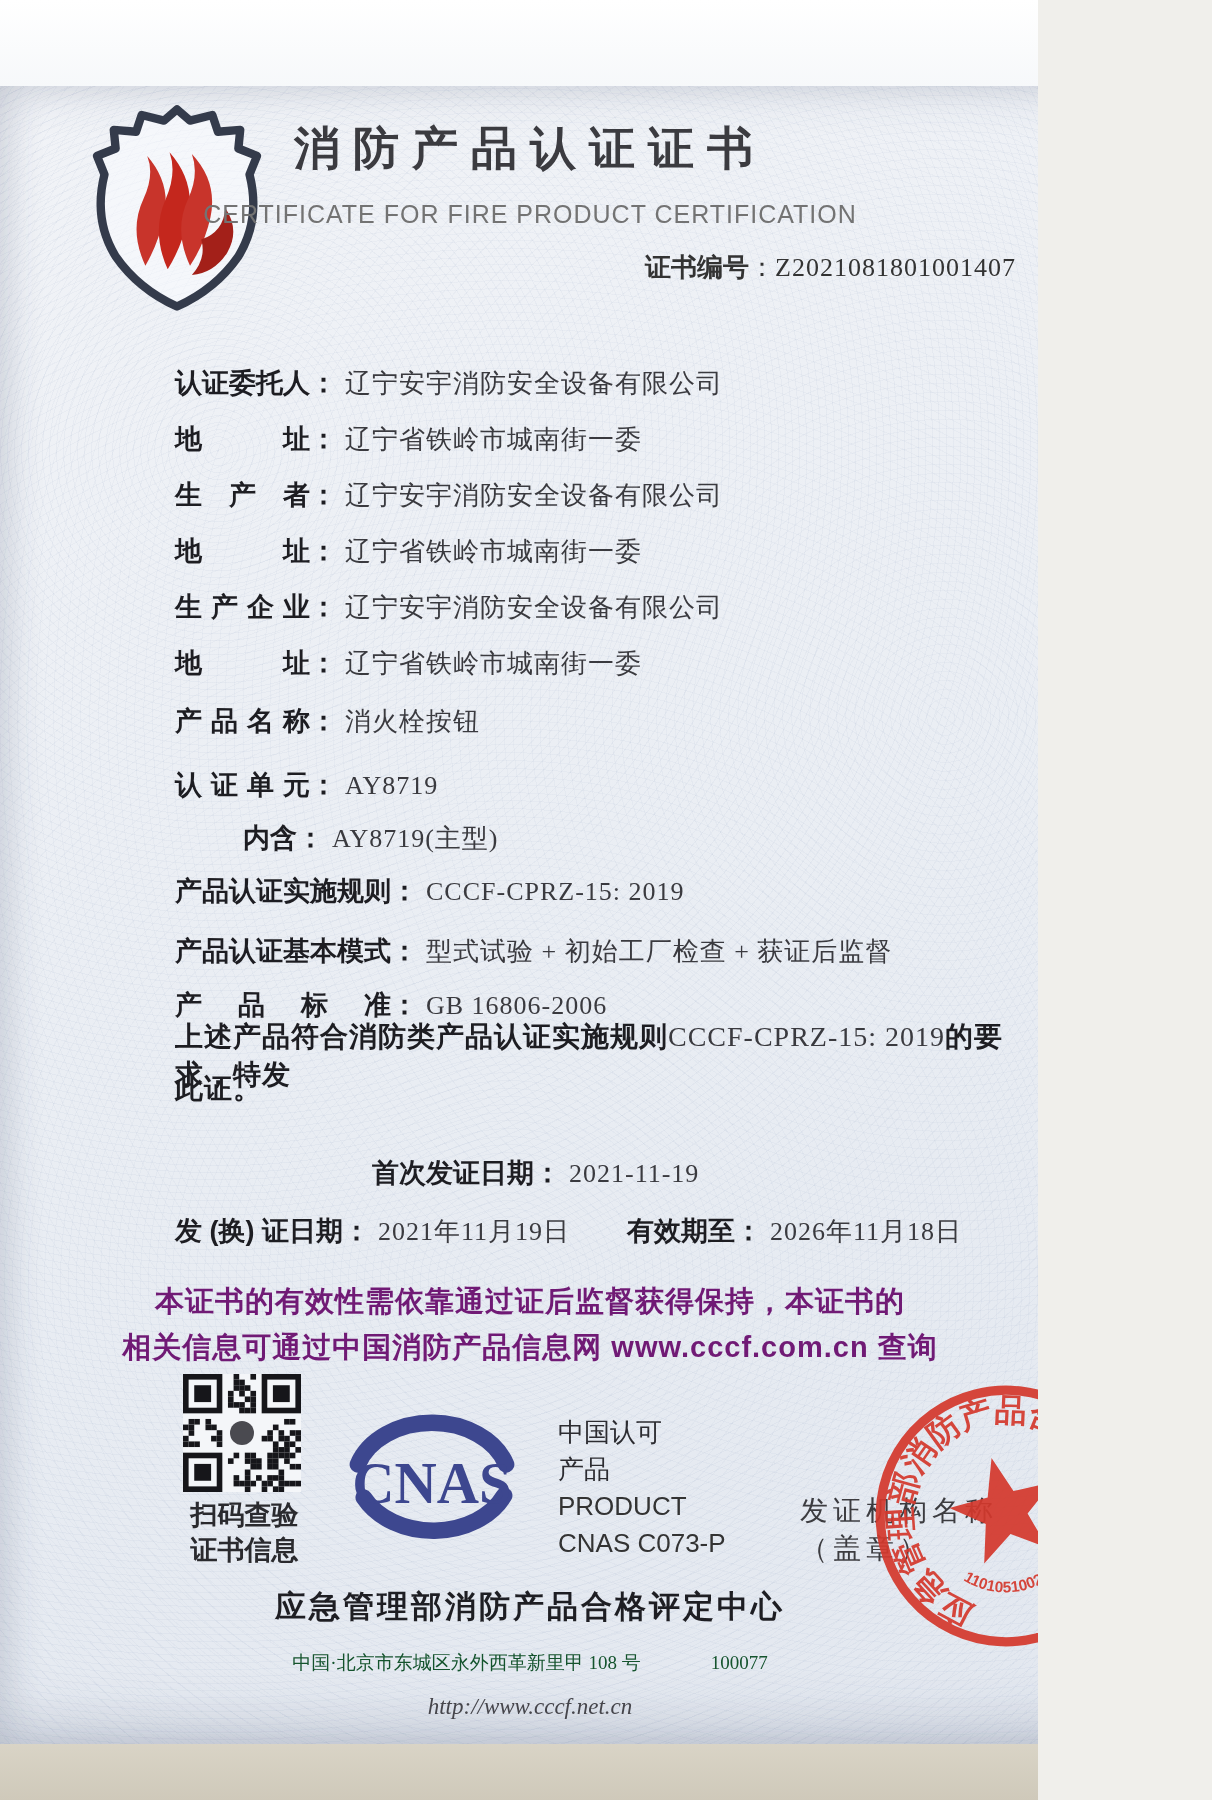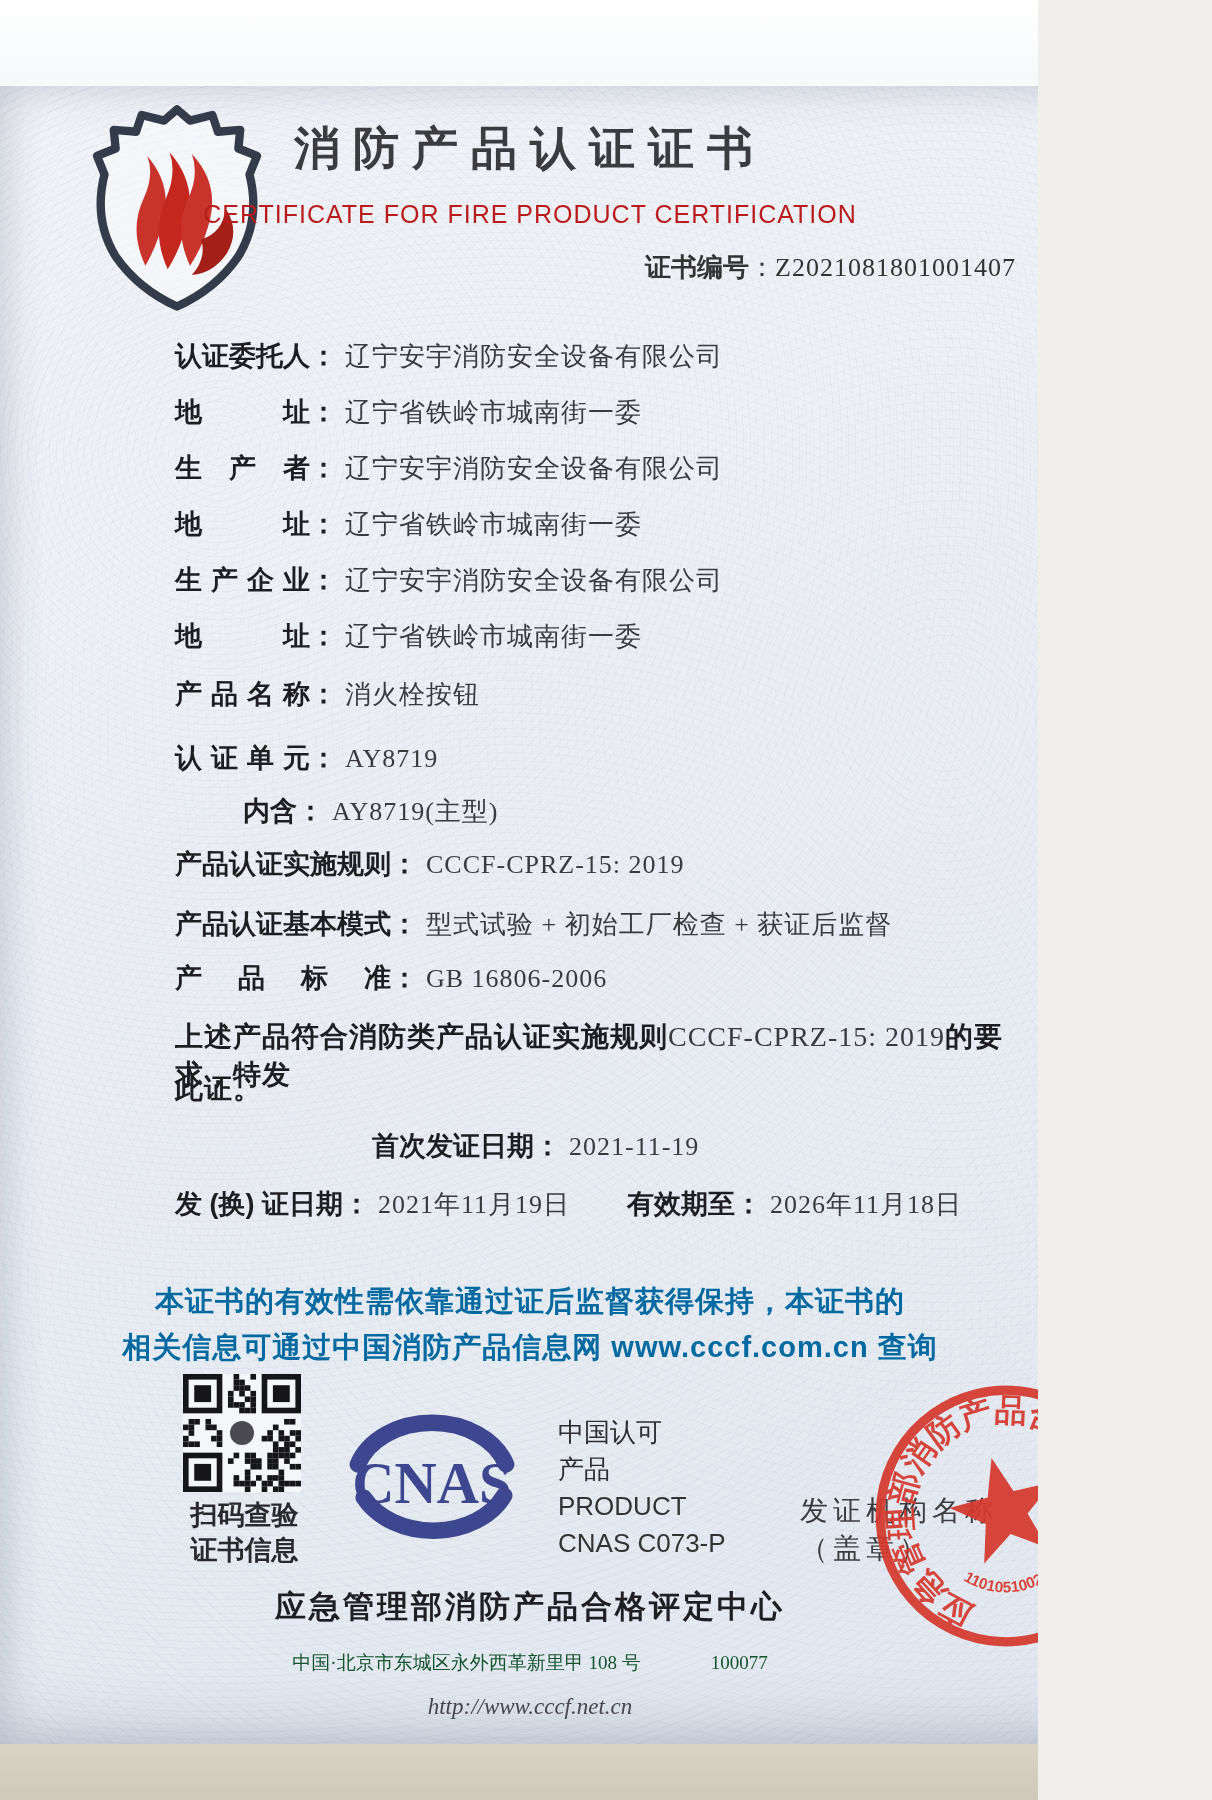--- a/index.html
+++ b/index.html
@@ -10,34 +10,34 @@
   .paper{position:absolute;left:0;top:86px;width:1212px;height:1660px;
     background:
       repeating-radial-gradient(circle at 18% 22%, rgba(130,150,185,.07) 0 1px, transparent 1px 7px),
       repeating-radial-gradient(circle at 78% 38%, rgba(130,150,185,.06) 0 1px, transparent 1px 9px),
       repeating-radial-gradient(circle at 42% 72%, rgba(130,150,185,.06) 0 1px, transparent 1px 8px),
       linear-gradient(160deg,#f1f3f7 0%,#e9edf3 55%,#e2e7ef 100%);
     box-shadow: inset -28px 0 50px rgba(70,82,108,.16), inset 14px 0 30px rgba(70,82,108,.08), inset 0 -30px 50px rgba(70,82,108,.10);}
   .abs{position:absolute;}
   .header-text{left:150px;top:118px;width:760px;text-align:center;}
   .title-cn{font-size:46px;font-weight:600;color:#3b3b40;letter-spacing:13px;}
-  .title-en{margin-top:20px;font-size:25px;font-weight:400;color:#b91c1c;letter-spacing:1px;}
+  .title-en{margin-top:20px;font-size:25px;font-weight:400;color:#737373;letter-spacing:1px;}
   .cert-no{left:0;top:250px;width:1016px;text-align:right;font-size:26px;color:#333;}
   .cert-no .num{font-family:"Liberation Serif",serif;letter-spacing:1px;}
-  .row{left:175px;white-space:nowrap;font-size:27px;color:#1d1d22;}
+  .row{left:175px;white-space:nowrap;font-size:27px;color:#1d1d22;margin-top:27px;}
   .lbl{display:inline-block;font-weight:700;vertical-align:bottom;}
   .w135{width:135px;text-align:justify;text-align-last:justify;}
   .w216{width:216px;text-align:justify;text-align-last:justify;}
   .sep{font-weight:700;padding-right:8px;}
   .val{font-family:"Liberation Serif",serif;font-size:26px;color:#3a3a3f;letter-spacing:1px;}
   .stmt{font-size:28px;color:#1d1d22;letter-spacing:1px;}
   .stmt .b{font-weight:700;}
   .stmt .n{font-family:"Liberation Serif",serif;font-weight:400;color:#3a3a3f;}
   .center-col{left:60px;width:940px;text-align:center;}
-  .notice{font-size:29px;font-weight:600;color:#0369a1;letter-spacing:1px;}
+  .notice{font-size:29px;font-weight:600;color:#701a75;letter-spacing:1px;}
   .qr-caption{left:172px;top:1498px;width:145px;text-align:center;font-size:27px;font-weight:600;color:#2a2a2e;line-height:35px;}
   .accred{left:558px;top:1414px;font-size:26px;color:#2c2c31;line-height:37px;}
   .accred .lat{font-family:"Liberation Sans",sans-serif;color:#333;}
   .issuer-label{left:800px;top:1492px;font-size:28px;color:#3c3c40;letter-spacing:5px;z-index:1;}
   .stamp{left:872px;top:1382px;z-index:2;transform:rotate(-14deg);opacity:.92;}
   .org-name{top:1586px;font-size:31px;font-weight:700;color:#1e1e23;letter-spacing:3px;}
   .org-addr{top:1650px;font-size:19px;color:#14532d;font-family:"Liberation Serif",serif;}
   .org-addr .gap{display:inline-block;width:70px;}
   .org-url{top:1694px;font-size:23px;color:#45454b;font-family:"Liberation Serif",serif;font-style:italic;}
 </style>

